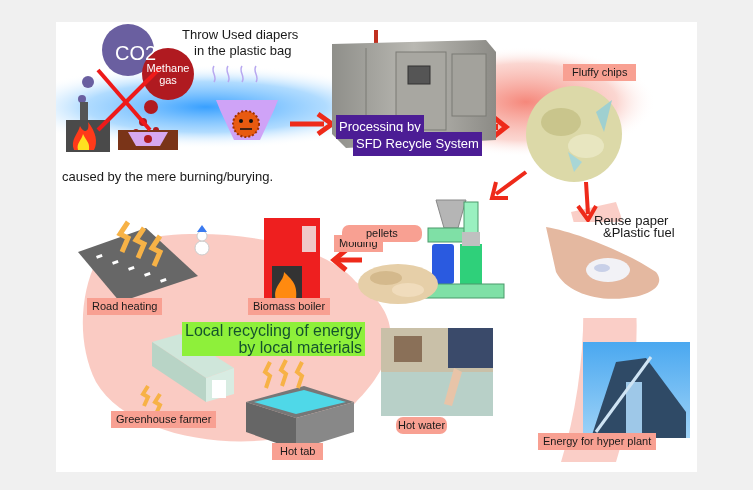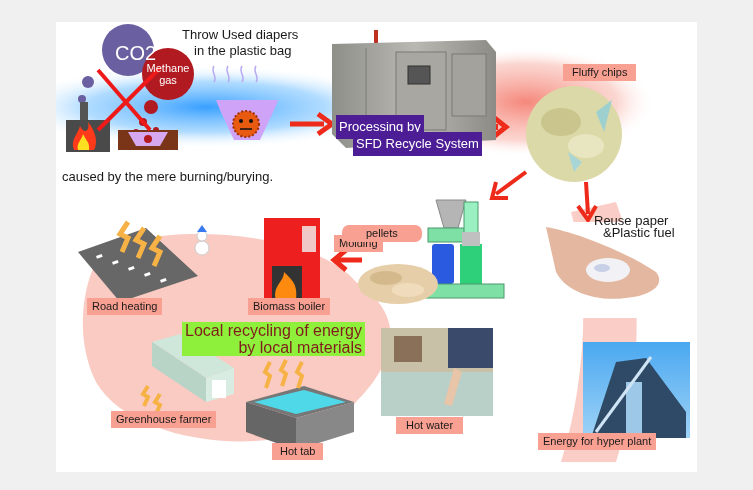--- a/index.html
+++ b/index.html
@@ -2,21 +2,21 @@
 <html><head>
 <meta charset="utf-8">
 <style>
   html,body{margin:0;padding:0;}
   body{width:753px;height:490px;background:#f0f0f0;position:relative;overflow:hidden;font-family:"Liberation Sans",sans-serif;}
   .panel{position:absolute;left:56px;top:22px;width:641px;height:450px;background:#ffffff;overflow:hidden;}
   .abs{position:absolute;}
   .lbl{position:absolute;background:#f8a092;color:#1a1a1a;font-size:11px;line-height:17px;padding:0 5px;white-space:nowrap;}
   .plain{position:absolute;color:#1a1a1a;font-size:13px;line-height:16px;white-space:nowrap;}
   .blue-lbl{position:absolute;background:#4c1d95;color:#ffffff;font-size:13px;line-height:16px;padding:4px 3px;white-space:nowrap;}
-  .green-lbl{position:absolute;background:#8ef03a;color:#7f1d1d;font-size:16px;line-height:17px;padding:0 3px;white-space:nowrap;text-align:right;}
+  .green-lbl{position:absolute;background:#8ef03a;color:#14532d;font-size:16px;line-height:17px;padding:0 3px;white-space:nowrap;text-align:right;}
   svg{position:absolute;left:0;top:0;}
 </style>
 </head>
 <body>
 
 <div class="panel">
 
   <svg width="641" height="450" viewBox="0 0 641 450">
     <defs>
       <radialGradient id="blueGlow" cx="50%" cy="50%" r="50%">
@@ -224,14 +224,14 @@
   <div class="lbl" style="left:192px;top:276px;">Biomass boiler</div>
   <div class="lbl" style="left:31px;top:276px;">Road heating</div>
 
   <div class="green-lbl" style="left:126px;top:300px;">
     <div>Local recycling of energy</div>
     <div>by local materials</div>
   </div>
 
   <div class="lbl" style="left:55px;top:389px;">Greenhouse farmer</div>
   <div class="lbl" style="left:216px;top:415px;padding:0 8px;margin-top:6px;">Hot tab</div>
-  <div class="lbl" style="left:340px;top:395px;padding:0 10px;">Hot water</div>
+  <div class="lbl" style="left:340px;top:395px;padding:0 2px;border-radius:7px;">Hot water</div>
 </div>
 
 </body></html>

